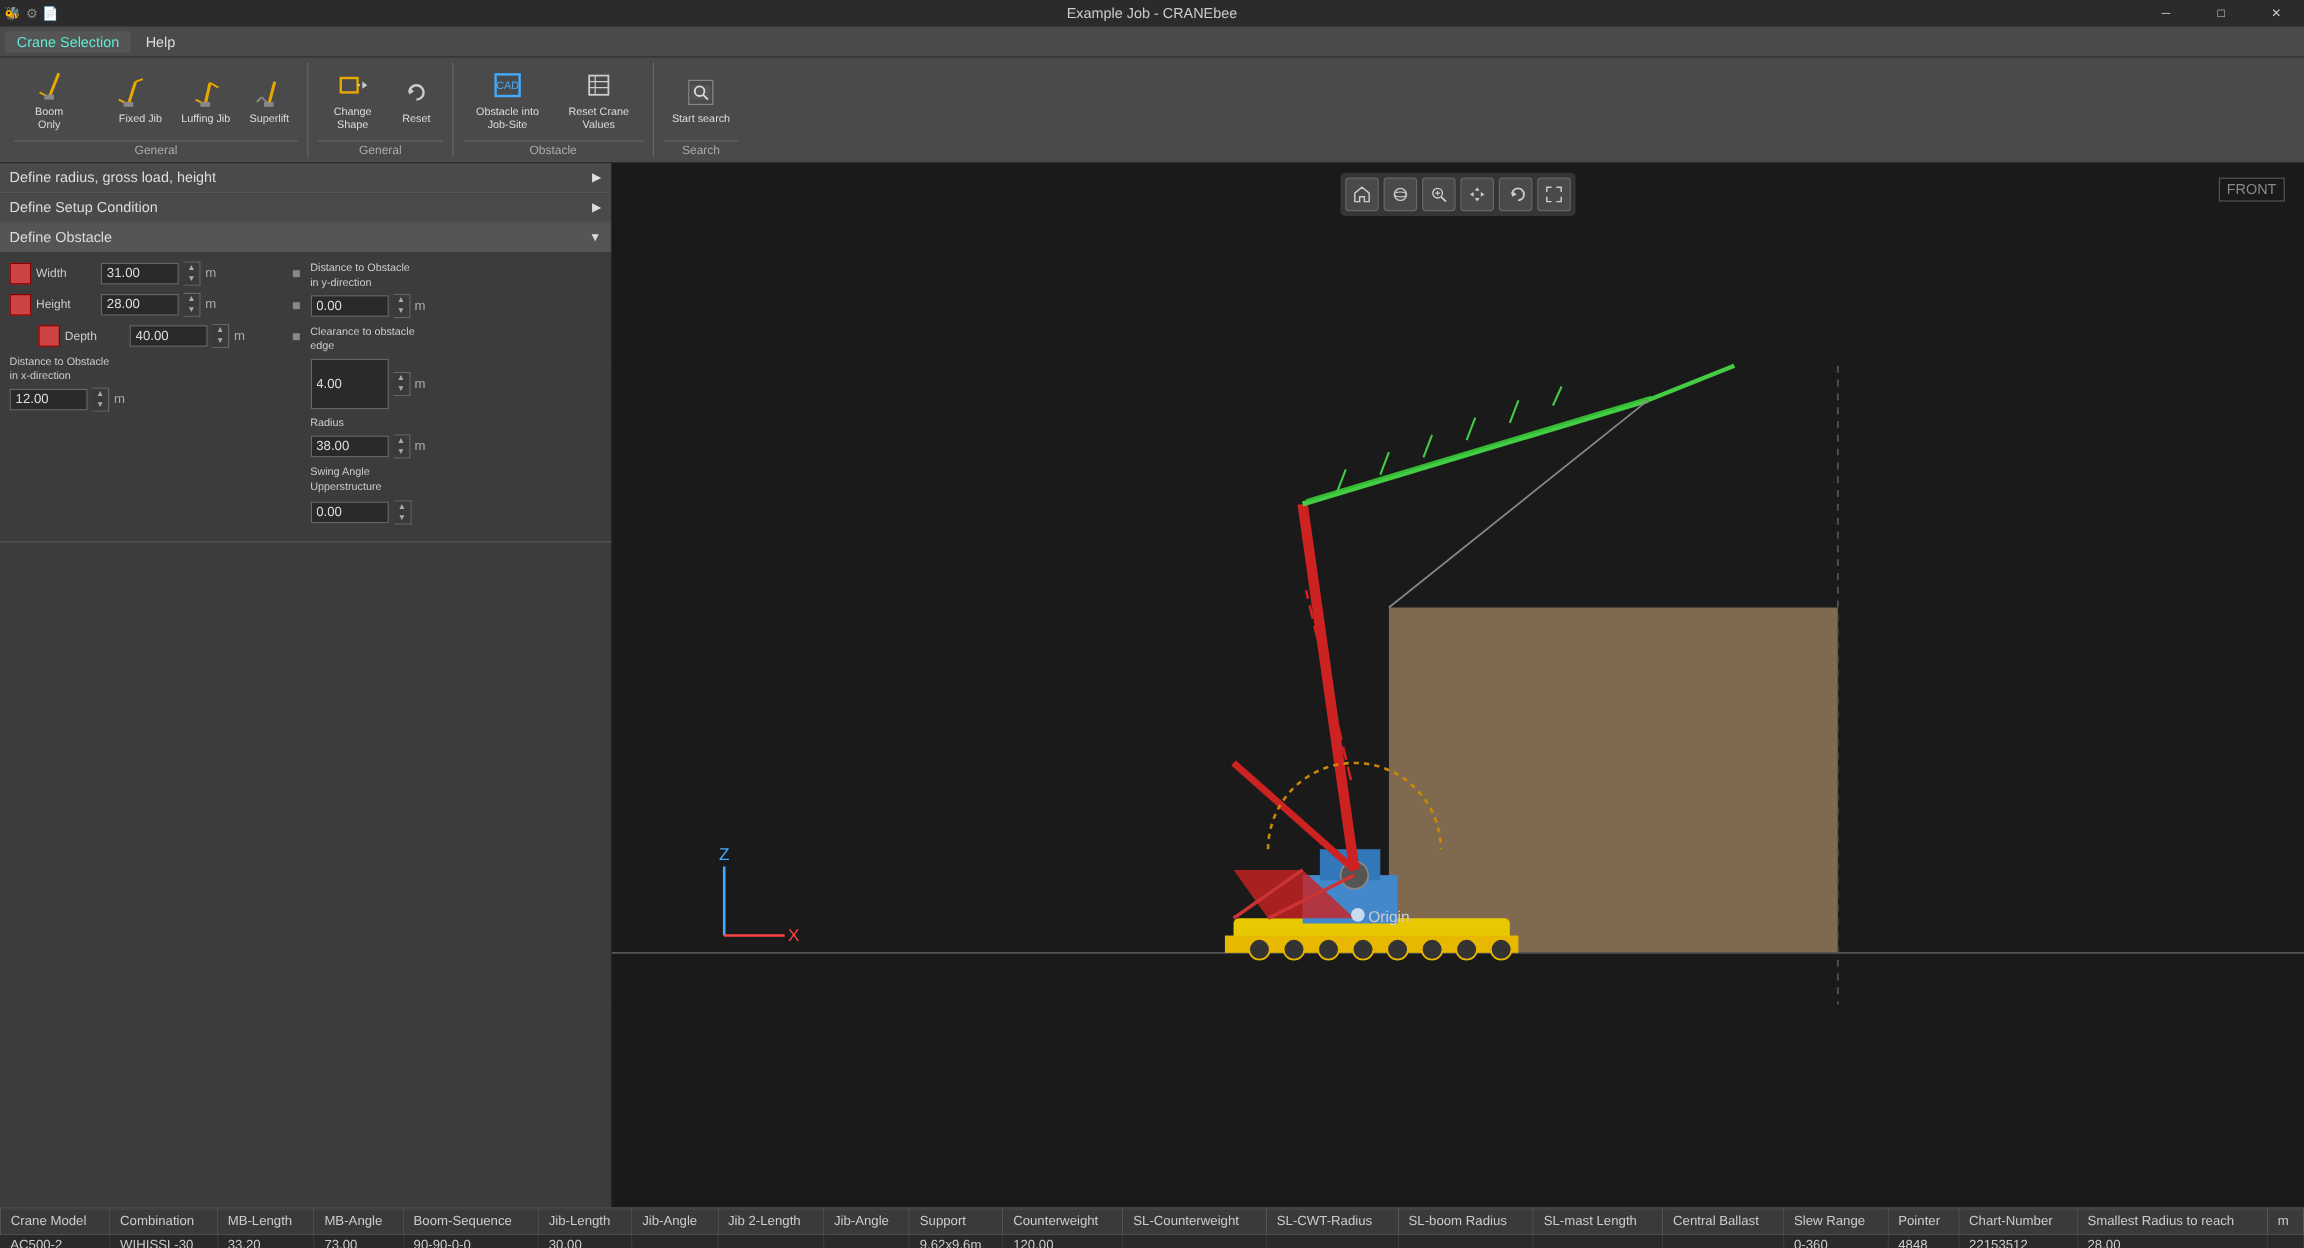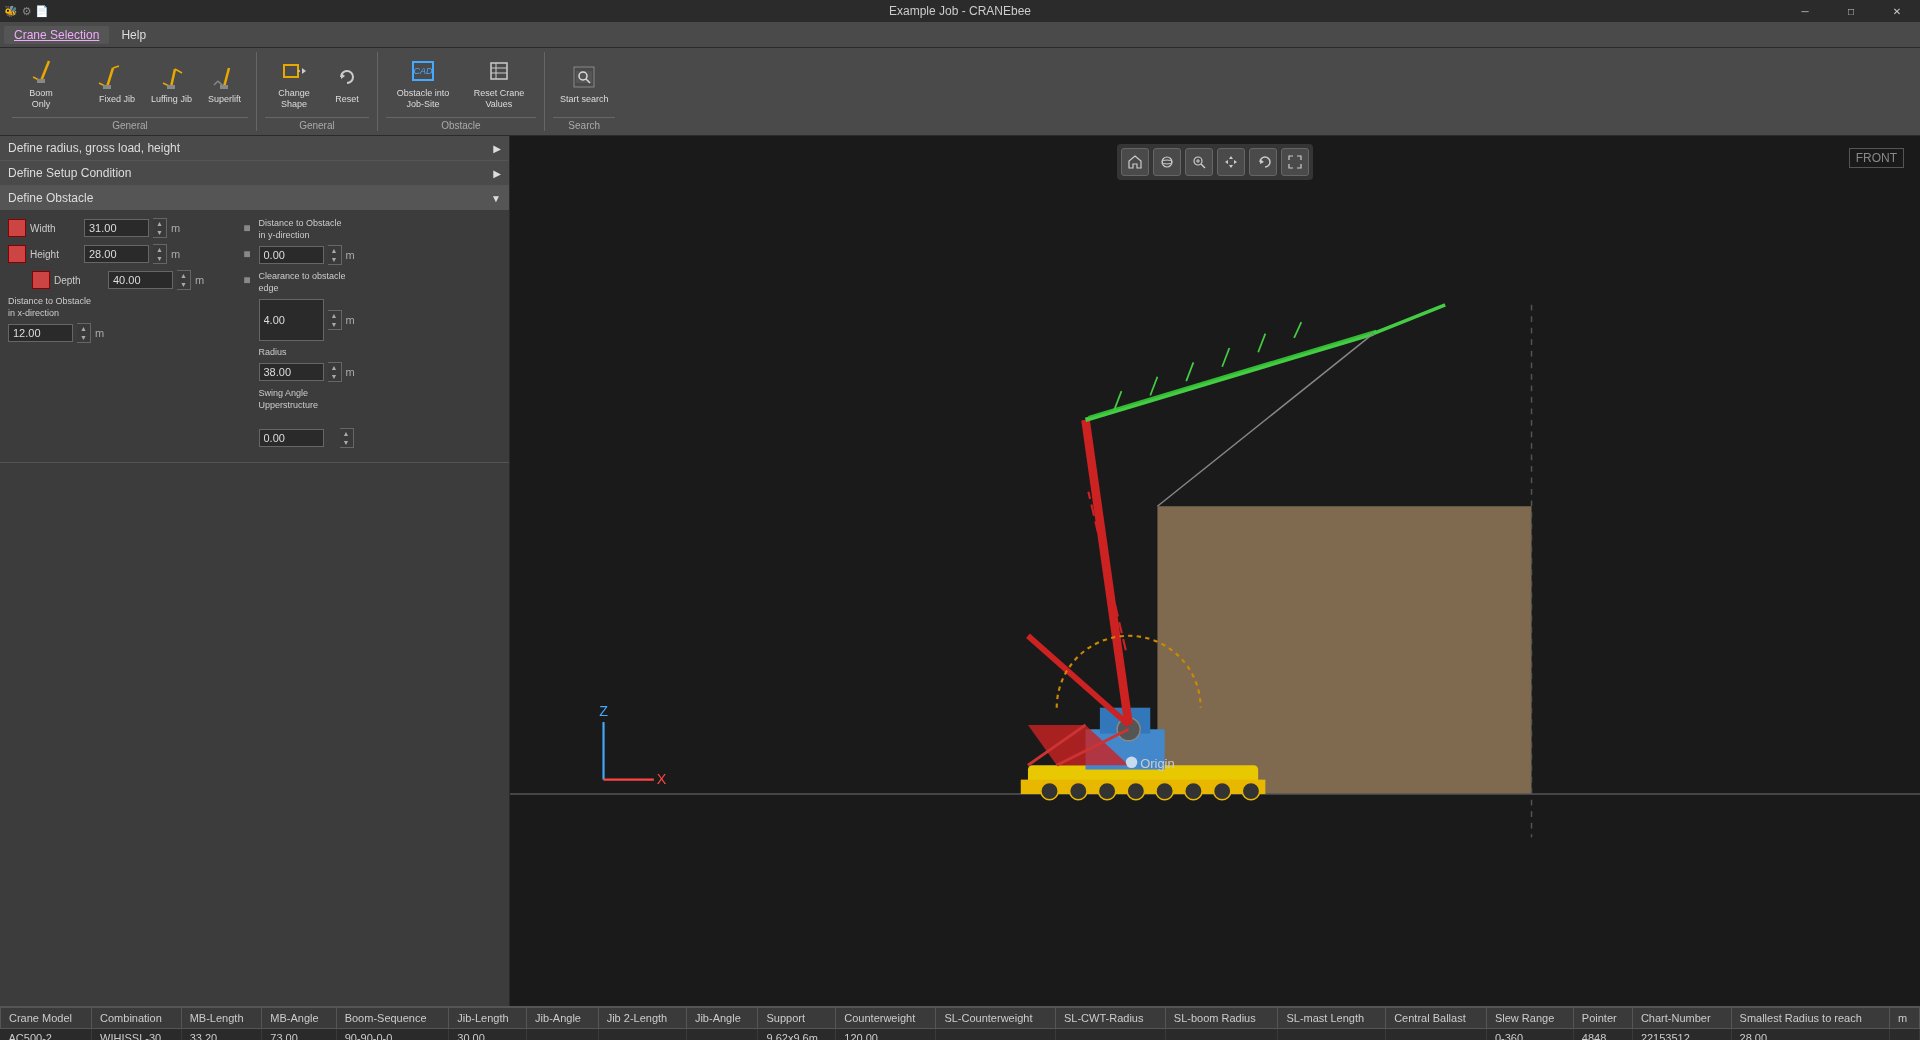--- a/index.html
+++ b/index.html
@@ -51,21 +51,21 @@
       gap: 2px;
       border-bottom: 1px solid #2a2a2a;
     }
     .menu-item {
       padding: 2px 10px;
       cursor: pointer;
       border-radius: 2px;
       font-size: 12px;
       color: #ddd;
     }
-    .menu-item:hover, .menu-item.active { background: #0078d4; color: #f0abfc; text-decoration: underline; }
+    .menu-item:hover, .menu-item.active { background: #0078d4; color: #5eead4; }
     .menu-item.active { background: #555; }
 
     
     #toolbar {
       background: #4a4a4a;
       height: 88px;
       display: flex;
       align-items: stretch;
       border-bottom: 1px solid #2a2a2a;
       padding: 4px;
@@ -110,21 +110,20 @@
       background: transparent;
       border: 1px solid transparent;
     }
     .toolbar-btn .tb-icon {
       width: 28px;
       height: 28px;
       display: flex;
       align-items: flex-start;
       justify-content: center;
       font-size: 18px;
-      font-style: italic;
     }
 
     
     #main {
       display: flex;
       height: calc(1040px - 22px - 26px - 88px - 34px);
     }
 
     
     #left-panel {
@@ -478,21 +477,21 @@
   </div>
         <div class="form-row" style="margin-bottom:6px; display:flex; align-items:center; gap:4px; flex-wrap:wrap;">
     <span style="font-size:9px;color:#ccc;width:100%;line-height:1.3;">Radius</span>
     <input type="text" value="38.00" style="background: rgb(42, 42, 42); border: 1px solid rgb(102, 102, 102); color: rgb(221, 221, 221); padding: 2px 4px; width: 65px; font-size: 11px;">
     <div style="display:flex;flex-direction:column;border:1px solid #666;border-left:none;">
       <div style="width:13px;height:9px;background:#3a3a3a;cursor:pointer;display:flex;align-items:center;justify-content:center;font-size:7px;color:#aaa;">▲</div>
       <div style="width:13px;height:9px;background:#3a3a3a;cursor:pointer;display:flex;align-items:center;justify-content:center;font-size:7px;color:#aaa;">▼</div>
     </div>
     <span style="color:#aaa;font-size:11px;">m</span>
   </div>
-        <div class="form-row" style="margin-bottom:6px; display:flex; align-items:center; gap:16px; flex-wrap:wrap;">
+        <div class="form-row" style="margin-bottom:6px; display:flex; align-items:center; gap:5px; flex-wrap:wrap;">
     <span style="font-size:9px;color:#ccc;width:100%;line-height:1.3;">Swing Angle<br>Upperstructure</span>
     <input type="text" value="0.00" style="background: rgb(42, 42, 42); border: 1px solid rgb(102, 102, 102); color: rgb(221, 221, 221); padding: 2px 4px; width: 65px; font-size: 11px;">
     <div style="display:flex;flex-direction:column;border:1px solid #666;border-left:none;">
       <div style="width:13px;height:9px;background:#3a3a3a;cursor:pointer;display:flex;align-items:center;justify-content:center;font-size:7px;color:#aaa;">▲</div>
       <div style="width:13px;height:9px;background:#3a3a3a;cursor:pointer;display:flex;align-items:center;justify-content:center;font-size:7px;color:#aaa;">▼</div>
     </div>
     <span style="color:#aaa;font-size:11px;"></span>
   </div>
       </div>
     </div>

